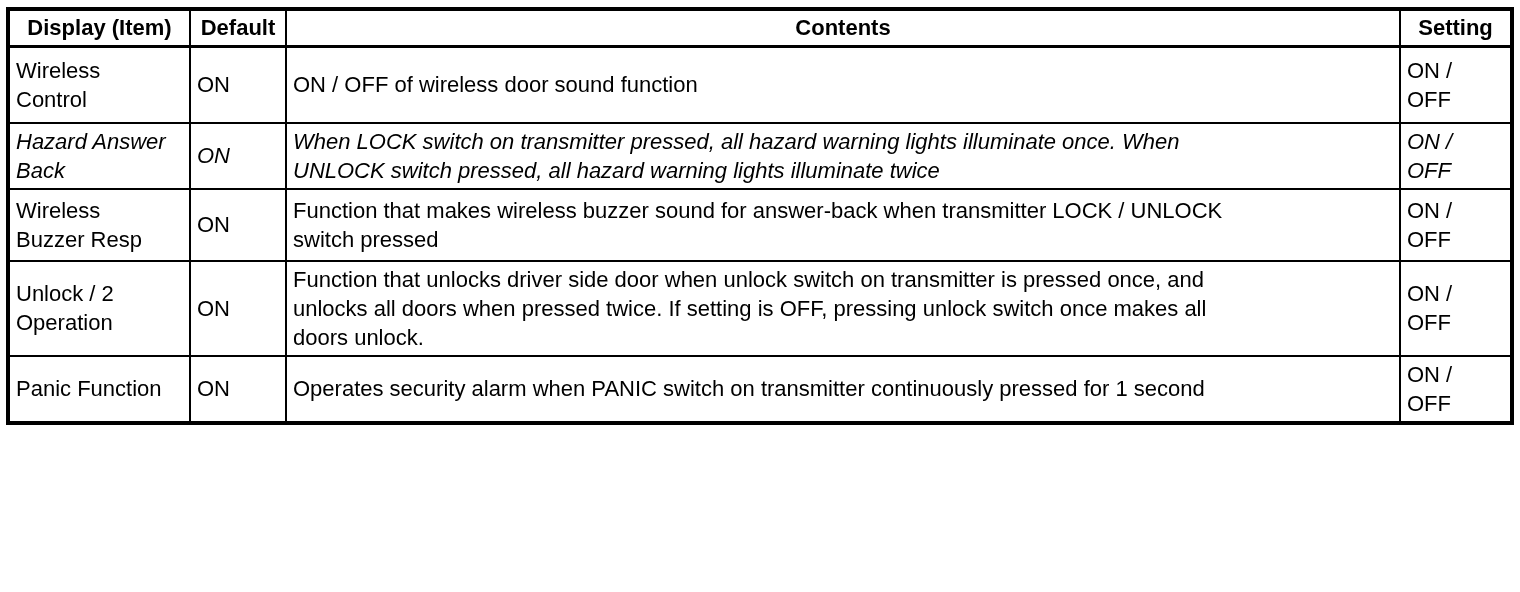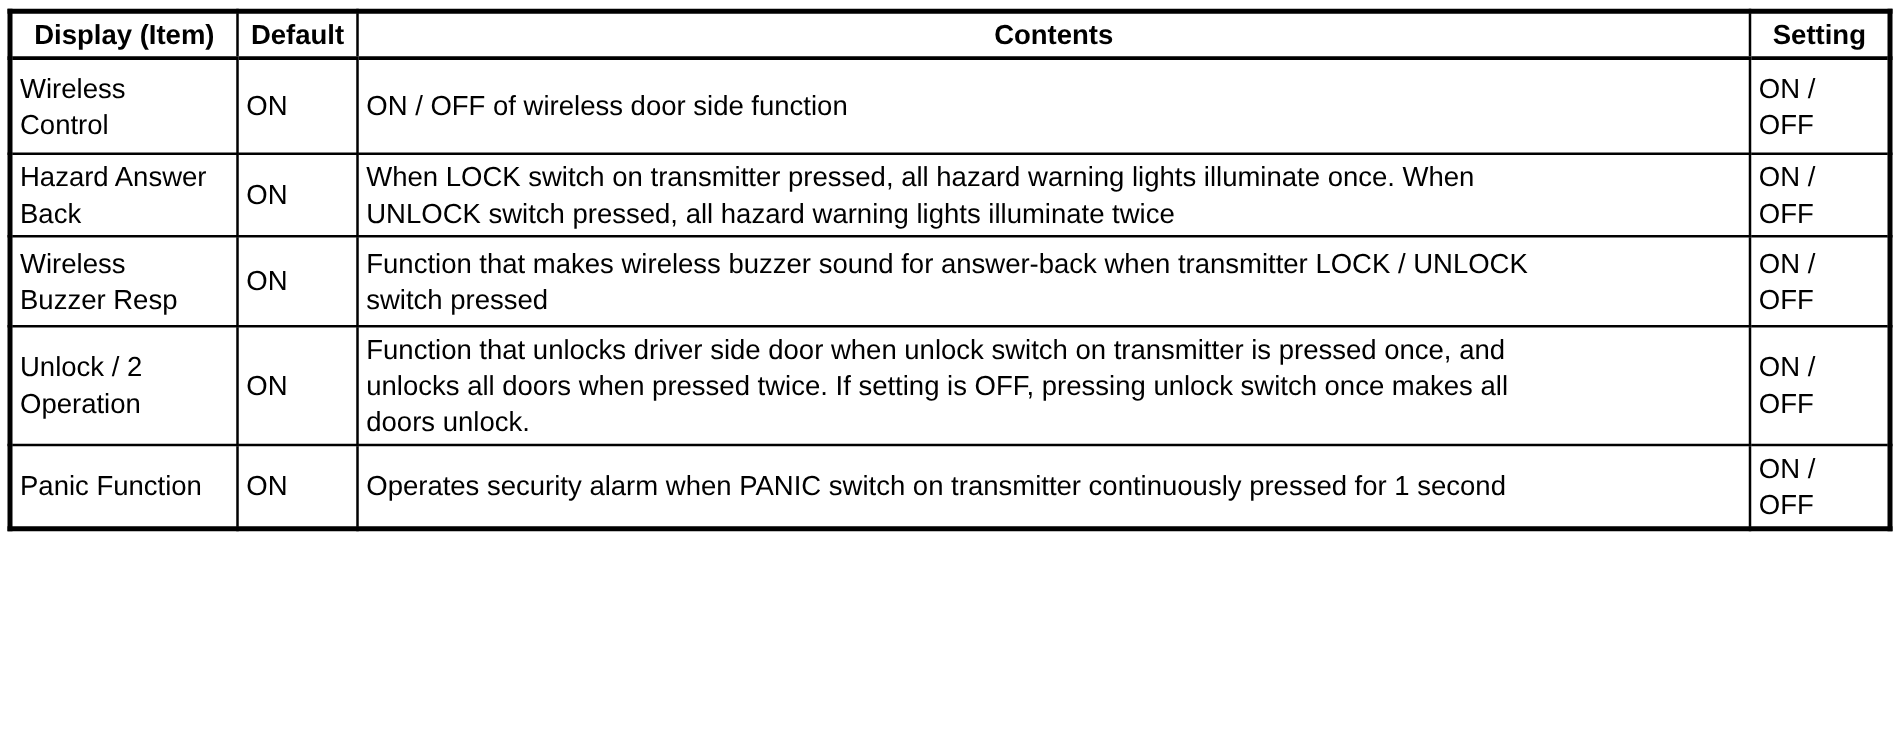--- a/index.html
+++ b/index.html
@@ -41,21 +41,21 @@
     text-align: left;
     white-space: pre-line;
   }
   
   col.c-display  { width: 182px; }
   col.c-default  { width: 96px;  }
   col.c-contents { width: 1114px; }
   col.c-setting  { width: 112px; }
   
   tbody tr:nth-child(1) { height: 76px; }
-  tbody tr:nth-child(2) { height: 63px; }
+  tbody tr:nth-child(2) { height: 63px; font-style: italic; }
   tbody tr:nth-child(3) { height: 72px; }
   tbody tr:nth-child(4) { height: 72px; }
   tbody tr:nth-child(5) { height: 64px; }
   tbody tr:nth-child(6) { height: 124px; }
   tbody tr:nth-child(7) { height: 70px; }
 </style>
 </head>
 <body>
 
 <table class="settings-table">
@@ -71,21 +71,21 @@
       <th>Default</th>
       <th>Contents</th>
       <th>Setting</th>
     </tr>
   </thead>
   <tbody>
     <tr>
       <td>Wireless
 Control</td>
       <td>ON</td>
-      <td>ON / OFF of wireless door side function</td>
+      <td>ON / OFF of wireless door sound function</td>
       <td>ON /
 OFF</td>
     </tr>
     <tr>
       <td>Hazard Answer
 Back</td>
       <td>ON</td>
       <td>When LOCK switch on transmitter pressed, all hazard warning lights illuminate once. When
 UNLOCK switch pressed, all hazard warning lights illuminate twice</td>
       <td>ON /

